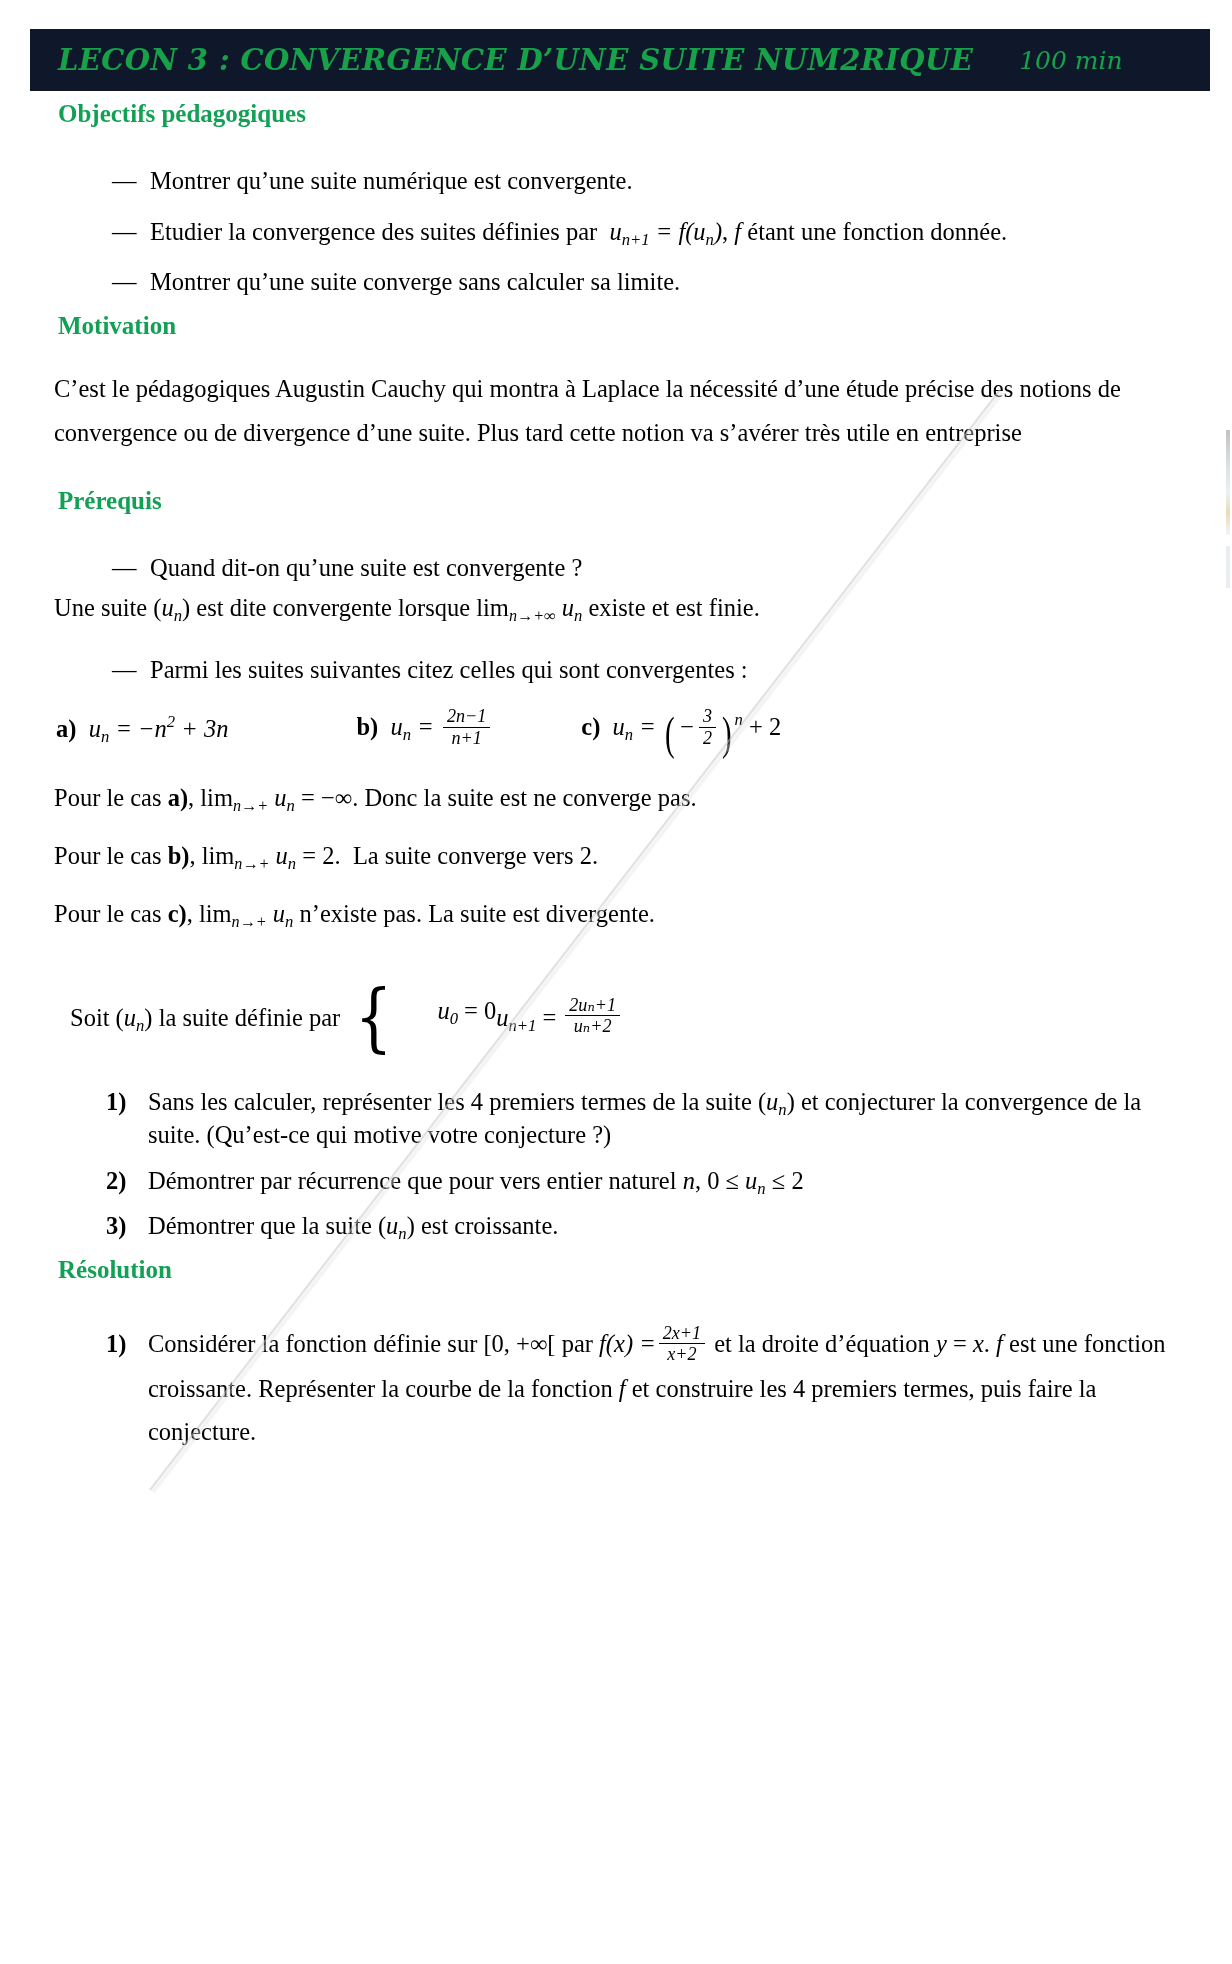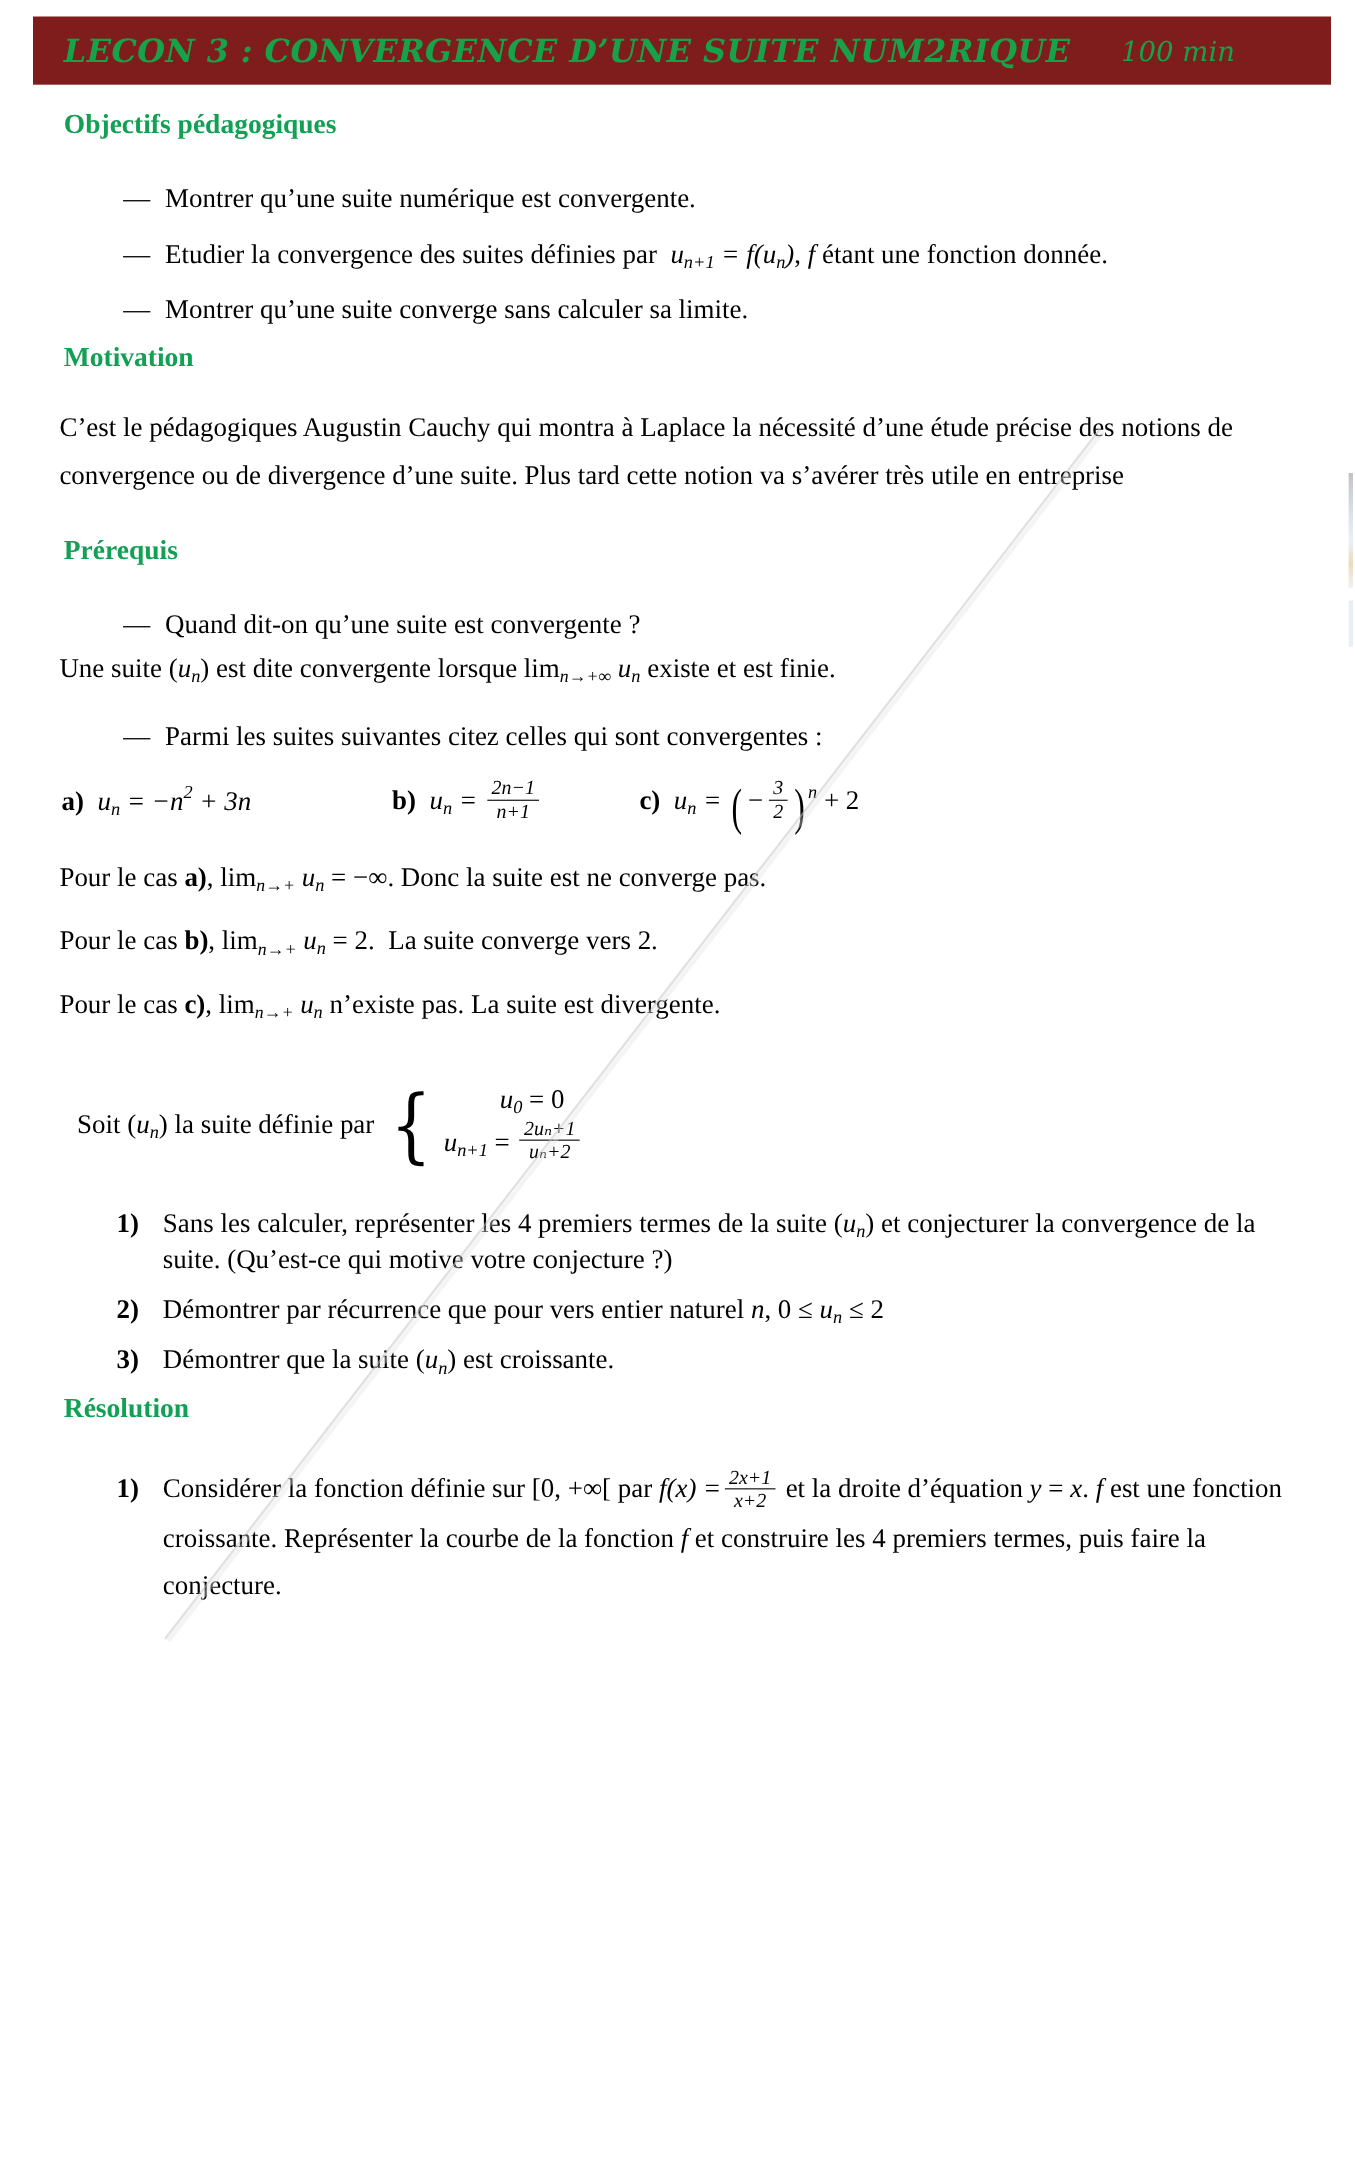--- a/index.html
+++ b/index.html
@@ -55,24 +55,24 @@
     width: 4px;
     height: 42px;
     background: rgba(185,200,220,0.30);
     z-index: 4;
   }
 
   
   .banner {
     position: absolute;
     left: 30px;
-    top: 15px;
+    top: 29px;
     width: 1180px;
     height: 62px;
-    background: #7f1d1d;
+    background: #0f172a;
     z-index: 2;
   }
   .banner-inner {
     display: flex;
     align-items: center;
     height: 100%;
     padding-left: 28px;
     box-sizing: border-box;
   }
   .banner-title {
@@ -208,21 +208,21 @@
     font-size: 74px;
     line-height: 0.85;
     font-weight: 300;
     margin: 0 6px 0 10px;
     transform: scaleX(0.8);
     display: inline-block;
     font-family: "DejaVu Serif", serif;
   }
   .system-lines {
     display: flex;
-    flex-direction: column;
+    flex-direction: row;
     justify-content: center;
   }
   .system-lines .ln1 {
     text-align: center;
     padding-left: 34px;
     margin-bottom: 4px;
   }
   .system-lines .ln2 { display: flex; align-items: center; }
 
   .spacer-12 { height: 12px; }

